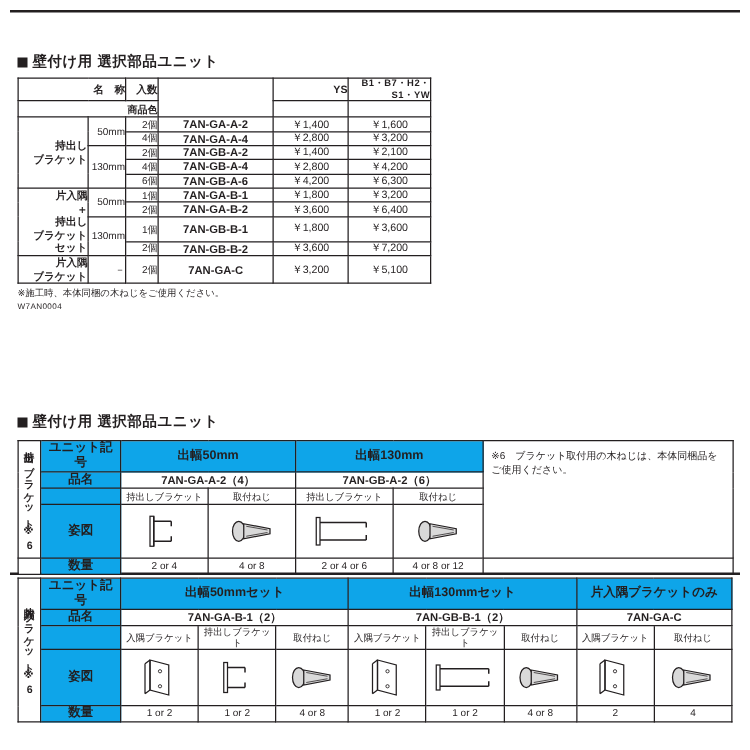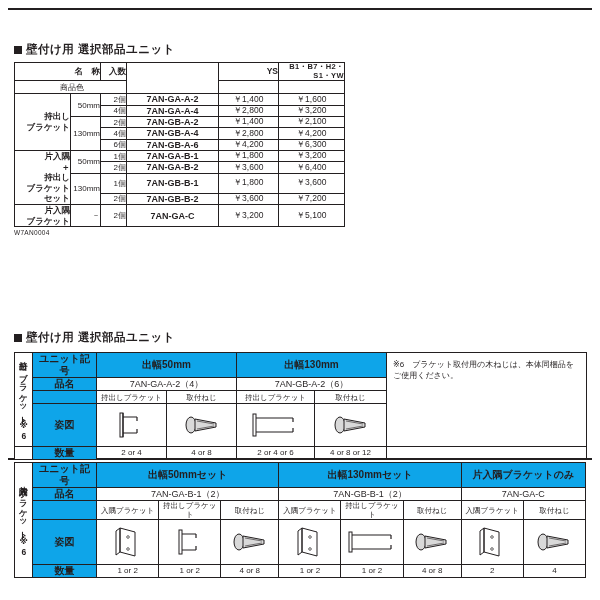--- a/index.html
+++ b/index.html
@@ -37,21 +37,21 @@
   .t1 .clrcode{font-size:7.5px;letter-spacing:0.4px;}
   .note{font-size:7.5px;margin-top:3px;}
   .figno{font-size:6.5px;color:#231f20;margin-top:2px;letter-spacing:0.3px;}
 
   
   .t2wrap{position:absolute;left:14px;top:352px;width:572px;}
   .t2{width:572px;table-layout:fixed;font-size:8px;}
   .t2 td{border:1px solid #231f20;padding:0 2px;text-align:center;vertical-align:middle;line-height:1.2;}
   .t2 .lab{background:#0ea5e9;font-size:10px;font-weight:bold;}
   .t2 .side{background:#ffffff;font-size:8px;font-weight:bold;width:20px;}
-  .t2 .bold{font-weight:normal;font-size:9px;}
+  .t2 .bold{font-weight:bold;font-size:9px;}
   .t2 .small{font-size:7.5px;}
   .vert{
     writing-mode:vertical-rl;text-orientation:upright;
     letter-spacing:1px;font-size:8.5px;font-weight:bold;
     margin:0 auto;display:inline-block;line-height:1;
   }
   .rowh{height:13px;}
   .fig-cell{height:42px;}
   svg{display:block;margin:0 auto;}
 </style>
@@ -82,21 +82,21 @@
       </colgroup>
       <tbody>
           <tr>
         <td class="hdr" colspan="2">名　称</td>
         <td class="hdr">入数</td>
         <td class="hdr" rowspan="2" style="border-bottom:1px solid #231f20"></td>
         <td class="hdr ys">YS</td>
         <td class="hdr clrcode">B1・B7・H2・S1・YW</td>
       </tr>
       <tr>
-        <td class="sub" colspan="3" style="text-align:center;padding-left:3px;font-weight:normal;">商品色</td>
+        <td class="sub" colspan="3" style="text-align:right;padding-left:3px;font-weight:bold;">商品色</td>
         <td class="sub"></td>
         <td class="sub"></td>
       </tr>
 
       <tr>
         <td class="cat" rowspan="5">持出し<br>ブラケット</td>
         <td class="mm" rowspan="2">50mm</td>
         <td class="qty">2個</td>
         <td class="code">7AN-GA-A-2</td>
         <td class="price">￥1,400</td>
@@ -159,20 +159,21 @@
       <tr>
         <td class="cat">片入隅<br>ブラケット</td>
         <td class="mm">－</td>
         <td class="qty">2個</td>
         <td class="code">7AN-GA-C</td>
         <td class="price">￥3,200</td>
         <td class="price">￥5,100</td>
       </tr>
     </tbody>
       </table>
+    <div class="note">※施工時、本体同梱の木ねじをご使用ください。</div>
     <div class="figno">W7AN0004</div>
   </div>
 
   <div style="position:absolute;left:14px;top:330px;">
     <div class="sec-title">
         <span class="blk"></span>
         <span>壁付け用  選択部品ユニット</span>
       </div>
   </div>
 

